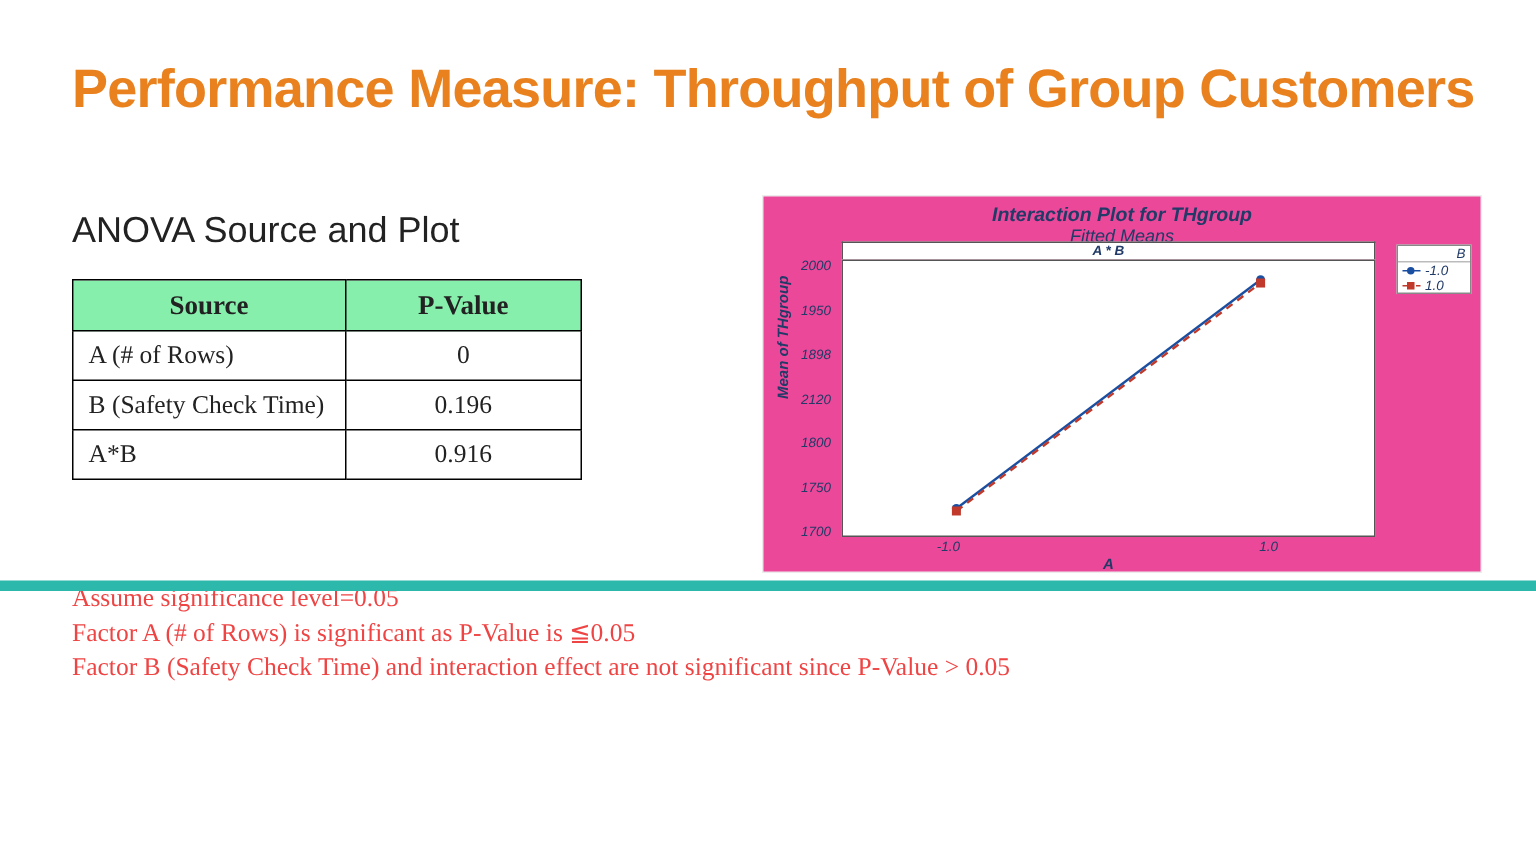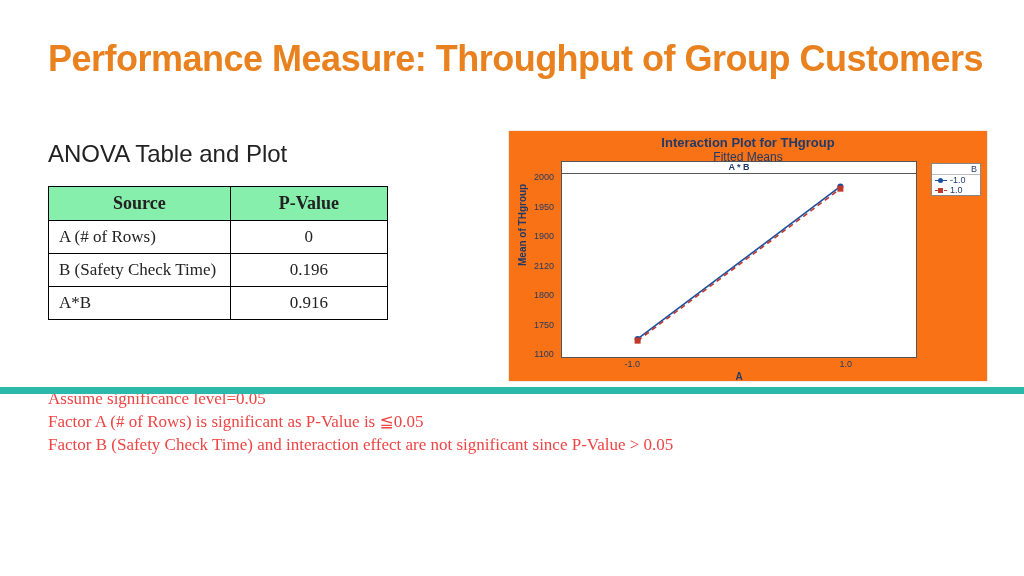--- a/index.html
+++ b/index.html
@@ -78,23 +78,24 @@
     background: #2db8ac;
   }
 
   
   .chart-wrap {
     position: absolute;
     left: 508px;
     top: 130px;
     width: 480px;
     height: 252px;
-    background: #f97316;
+    background: #ec4899;
     border: 1px solid #ececec;
     box-sizing: border-box;
+    font-style: italic;
   }
   .chart-title {
     text-align: center;
     font-family: Tahoma, Arial, sans-serif;
     font-size: 13px;
     font-weight: 700;
     color: #213a67;
     margin-top: 4px;
   }
   .chart-sub {
@@ -221,21 +222,21 @@
     position:absolute;left:0;top:0;width:100%;height:100%;
   }
 </style>
 </head>
 <body>
 
 <div class="slide">
 
   <div class="title">Performance Measure: Throughput of Group Customers</div>
 
-  <div class="subhead">ANOVA Table and Plot</div>
+  <div class="subhead">ANOVA Source and Plot</div>
 
   <table class="atable">
     <tbody>
         <tr>
       <th>Source</th>
       <th>P-Value</th>
     </tr>
     <tr>
       <td class="src">A (# of Rows)</td>
       <td class="val">0</td>
@@ -272,25 +273,25 @@
           <line x1="75.60000000000001" y1="166.65" x2="278.40000000000003" y2="14.680000000000007" stroke="#c0392b" stroke-width="1.6" stroke-dasharray="5 4"></line>
           <rect x="72.60000000000001" y="163.65" width="6" height="6" fill="#c0392b"></rect>
           <rect x="275.40000000000003" y="11.680000000000007" width="6" height="6" fill="#c0392b"></rect>
         </svg>
     </div>
 
     <div class="ylabel">Mean of THgroup</div>
     <div class="xlabel">A</div>
 
     <div id="yticks-holder">
-        <div class="ytick" style="left: 20px; top: 218px;">1100</div>
+        <div class="ytick" style="left: 20px; top: 218px;">1700</div>
         <div class="ytick" style="left: 20px; top: 188.5px;">1750</div>
         <div class="ytick" style="left: 20px; top: 159px;">1800</div>
         <div class="ytick" style="left: 20px; top: 129.5px;">2120</div>
-        <div class="ytick" style="left: 20px; top: 100px;">1900</div>
+        <div class="ytick" style="left: 20px; top: 100px;">1898</div>
         <div class="ytick" style="left: 20px; top: 70.5px;">1950</div>
         <div class="ytick" style="left: 20px; top: 41px;">2000</div>
       </div>
     <div id="xticks-holder">
         <div class="xtick" style="left: 123.2px;">-1.0</div>
         <div class="xtick" style="left: 336.8px;">1.0</div>
       </div>
 
     <div class="legend">
       <div class="lt">B</div>

